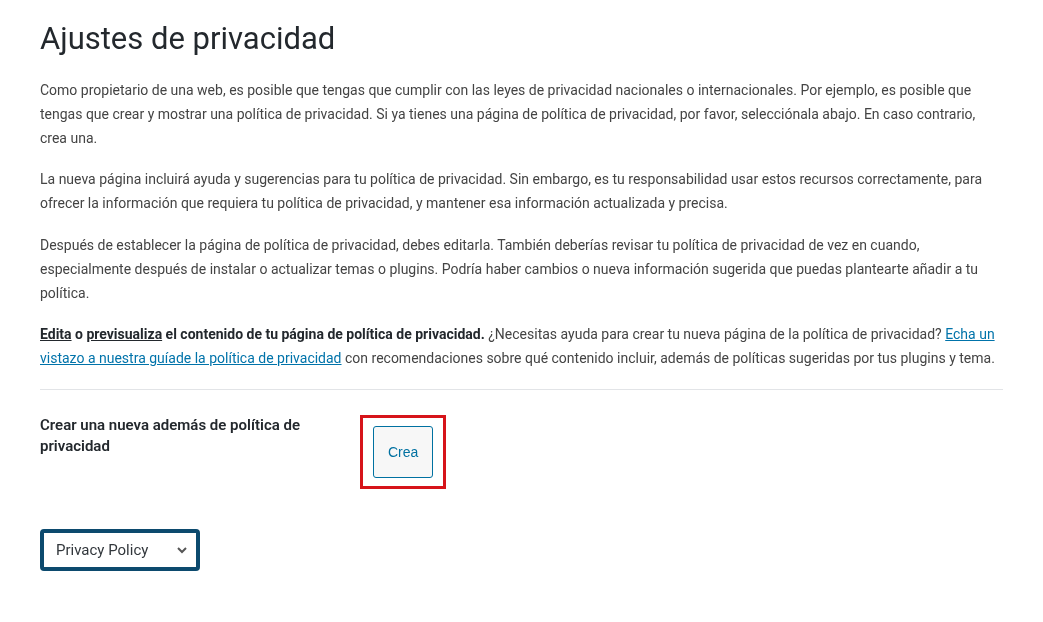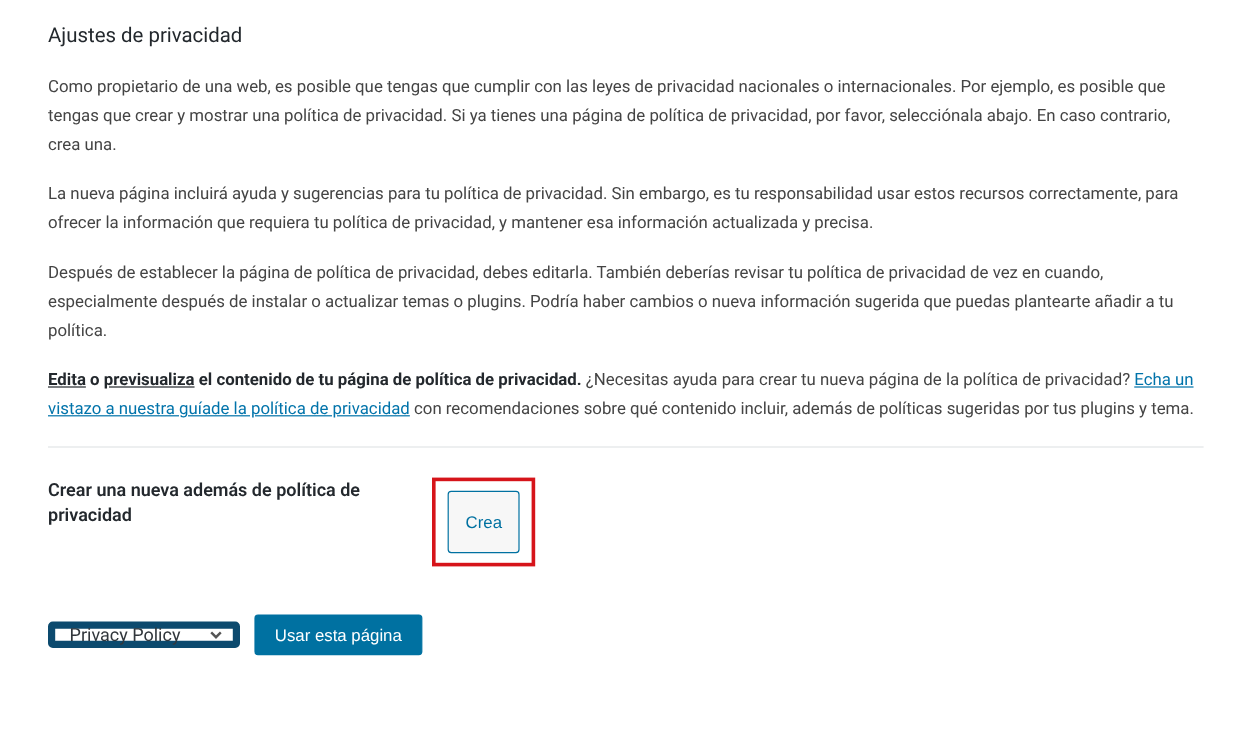--- a/index.html
+++ b/index.html
@@ -5,21 +5,21 @@
     * { box-sizing: border-box; margin: 0; padding: 0; }
     body {
       font-family: -apple-system, BlinkMacSystemFont, "Segoe UI", Roboto, Oxygen-Sans, Ubuntu, Cantarell, "Helvetica Neue", sans-serif;
       font-size: 14px;
       color: #23282d;
       background: #fff;
       padding: 20px 40px;
       width: 1043px;
     }
     h1 {
-      font-size: 17px;
+      font-size: 31px;
       font-weight: 400;
       color: #23282d;
       margin-bottom: 22px;
     }
     p {
       font-size: 14px;
       line-height: 1.7;
       color: #444;
       margin-bottom: 18px;
       max-width: 960px;
@@ -73,24 +73,24 @@
       cursor: pointer;
     }
     .highlight-box {
       border: 3px solid #d6141a;
       display: inline-block;
       padding: 8px 10px;
     }
     .select-wrap {
       display: flex;
       align-items: center;
-      border: 6px solid #0c4a6e;
+      border: 4px solid #0c4a6e;
       border-radius: 4px;
       background: #fff;
-      height: 22px;
+      height: 42px;
       padding: 0 6px 0 12px;
       min-width: 160px;
       justify-content: space-between;
       cursor: pointer;
     }
     .select-wrap span { font-size: 15px; color: #32373c; }
     .chevron {
       width: 16px;
       height: 16px;
       display: inline-block;
@@ -126,17 +126,16 @@
   <div class="form-row">
     <div class="form-field">
       <div class="select-wrap">
         <span>Privacy Policy</span>
         <span class="chevron">
           <svg viewBox="0 0 16 16" fill="none" stroke="#555" stroke-width="2">
               <path d="M4 6l4 4 4-4"></path>
             </svg>
         </span>
       </div>
-      <button class="btn-primary">Usar esta página</button>
     </div>
   </div>
 
 </div>
 
 </body></html>

